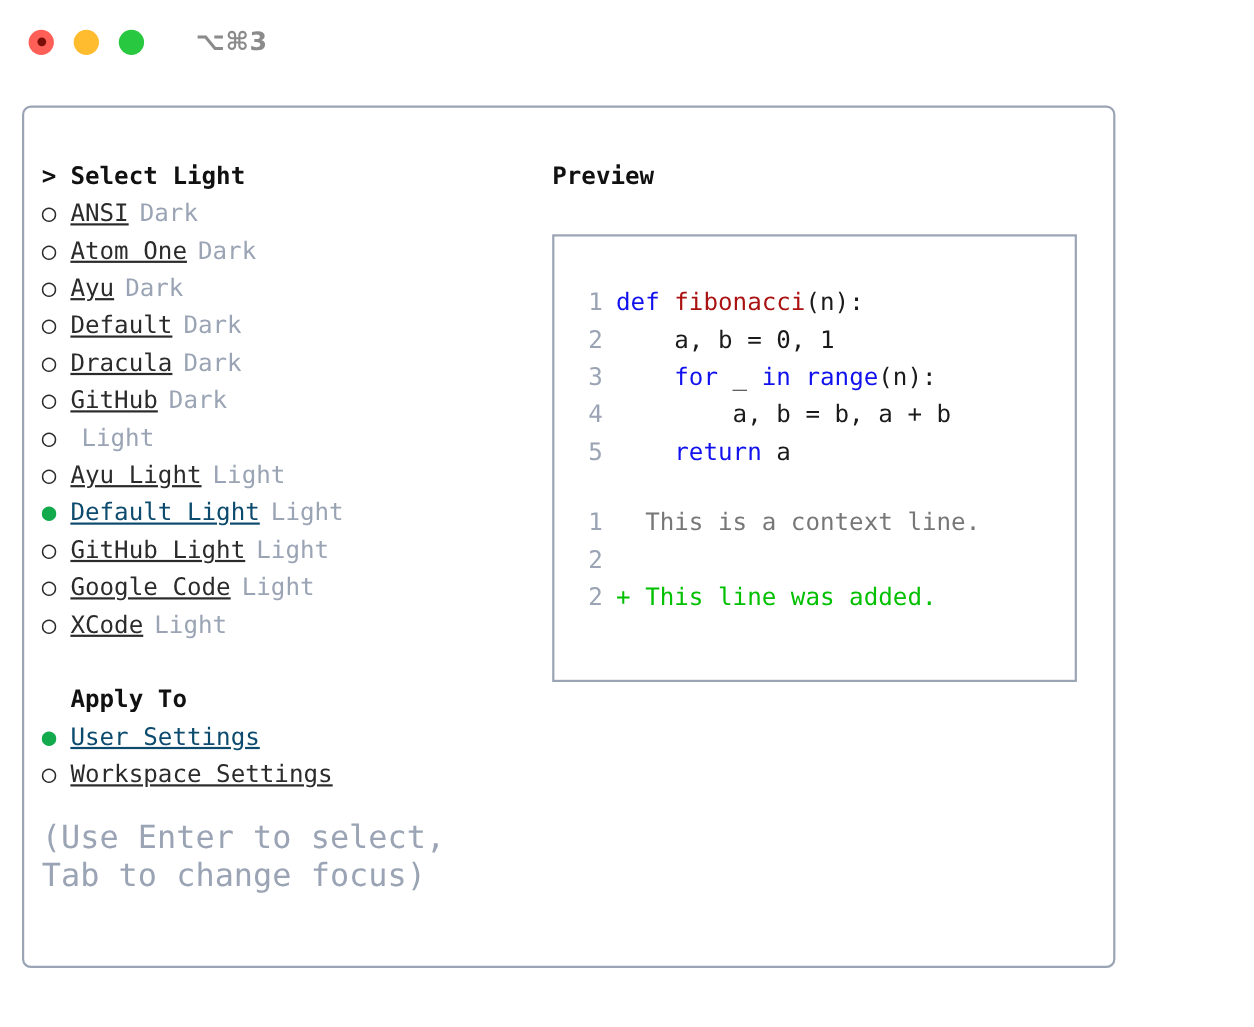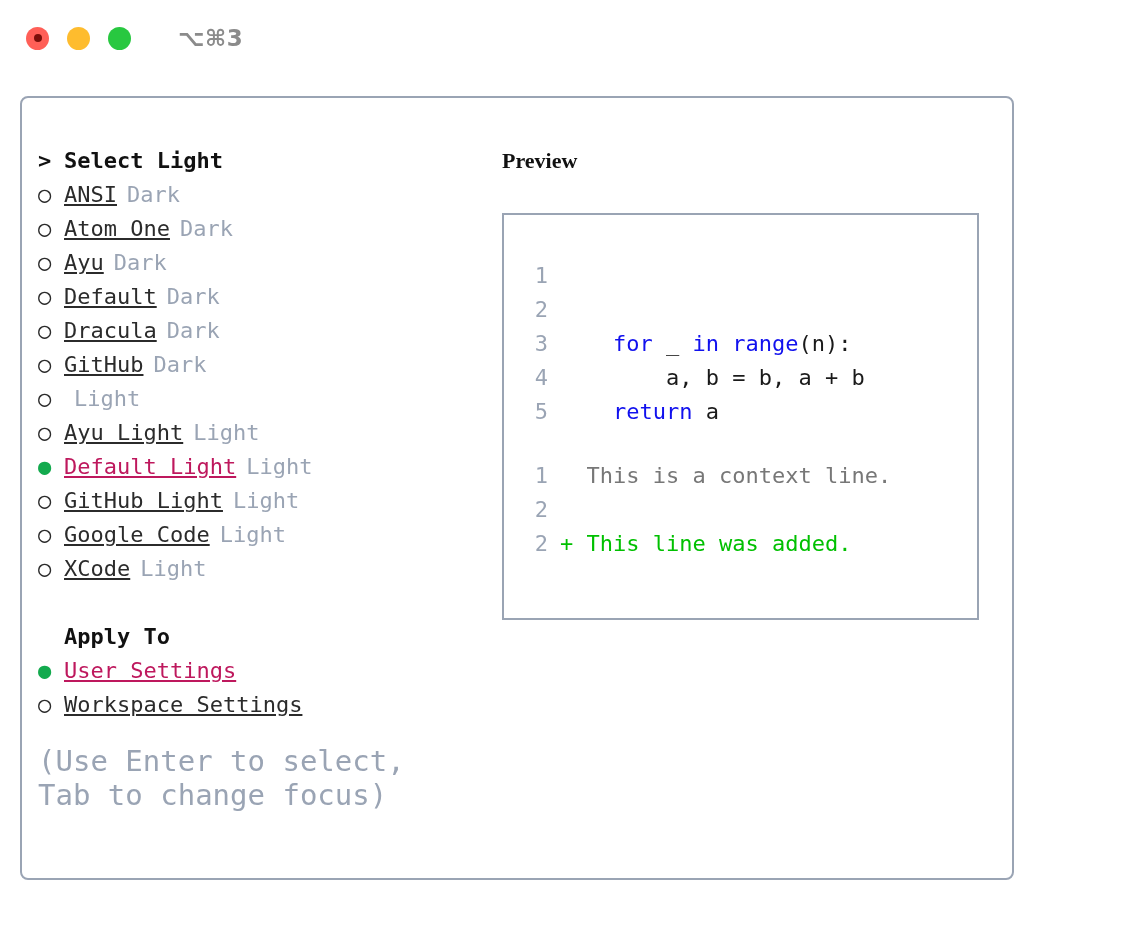--- a/index.html
+++ b/index.html
@@ -107,21 +107,21 @@
   .bullet.sel { color: #13aa4e; }
   .bullet.blank { color: transparent; }
 
   .header-row {
     font-weight: 700;
     color: #111111;
   }
   .header-row .bullet { color: #111111; font-weight: 700; }
 
   .label { color: #2b2b2b; text-decoration: underline; }
-  .label.sel { color: #be185d; }
+  .label.sel { color: #0c4a6e; }
   .badge {
     color: #9aa4b4;
     margin-left: 10px;
   }
 
   .section-head {
     font-weight: 700;
     color: #111111;
   }
 
@@ -142,21 +142,20 @@
     left: 480px;
     top: 46px;
     width: 490px;
   }
   .preview-title {
     font-size: 22px;
     line-height: 34px;
     font-weight: 700;
     color: #111111;
     white-space: pre;
-    font-family: Liberation Serif, serif;
   }
   .preview-box {
     margin-top: 35px;
     width: 477px;
     height: 407px;
     border: 2px solid #9aa4b4;
     box-sizing: border-box;
     background: #ffffff;
     padding: 44px 0 0 18px;
   }
@@ -237,22 +236,22 @@
           <div class="row"><span class="bullet">○</span><span class="label">Workspace Settings</span></div>
         </div>
 
       <div class="hint">(Use Enter to select, Tab to change focus)</div>
     </div>
 
     <div class="right-col">
       <div class="preview-title">Preview</div>
       <div class="preview-box">
         <div id="code-block">
-            <div class="code-line"><span class="lineno">1</span></div>
-            <div class="code-line"><span class="lineno">2</span></div>
+            <div class="code-line"><span class="lineno">1</span><span class="code-text"><span class="tok-kw">def </span><span class="tok-fn">fibonacci</span><span class="tok-plain">(n):</span></span></div>
+            <div class="code-line"><span class="lineno">2</span><span class="code-text"><span class="tok-plain">    a, b = 0, 1</span></span></div>
             <div class="code-line"><span class="lineno">3</span><span class="code-text"><span class="tok-kw">    for </span><span class="tok-plain">_</span><span class="tok-kw"> in range</span><span class="tok-plain">(n):</span></span></div>
             <div class="code-line"><span class="lineno">4</span><span class="code-text"><span class="tok-plain">        a, b = b, a + b</span></span></div>
             <div class="code-line"><span class="lineno">5</span><span class="code-text"><span class="tok-kw">    return </span><span class="tok-plain">a</span></span></div>
           </div>
         <div class="gap-row"></div>
         <div id="diff-block">
             <div class="code-line"><span class="lineno">1</span><span class="code-text tok-ctx">  This is a context line.</span></div>
             <div class="code-line"><span class="lineno">2</span></div>
             <div class="code-line"><span class="lineno">2</span><span class="code-text tok-add">+ This line was added.</span></div>
           </div>

